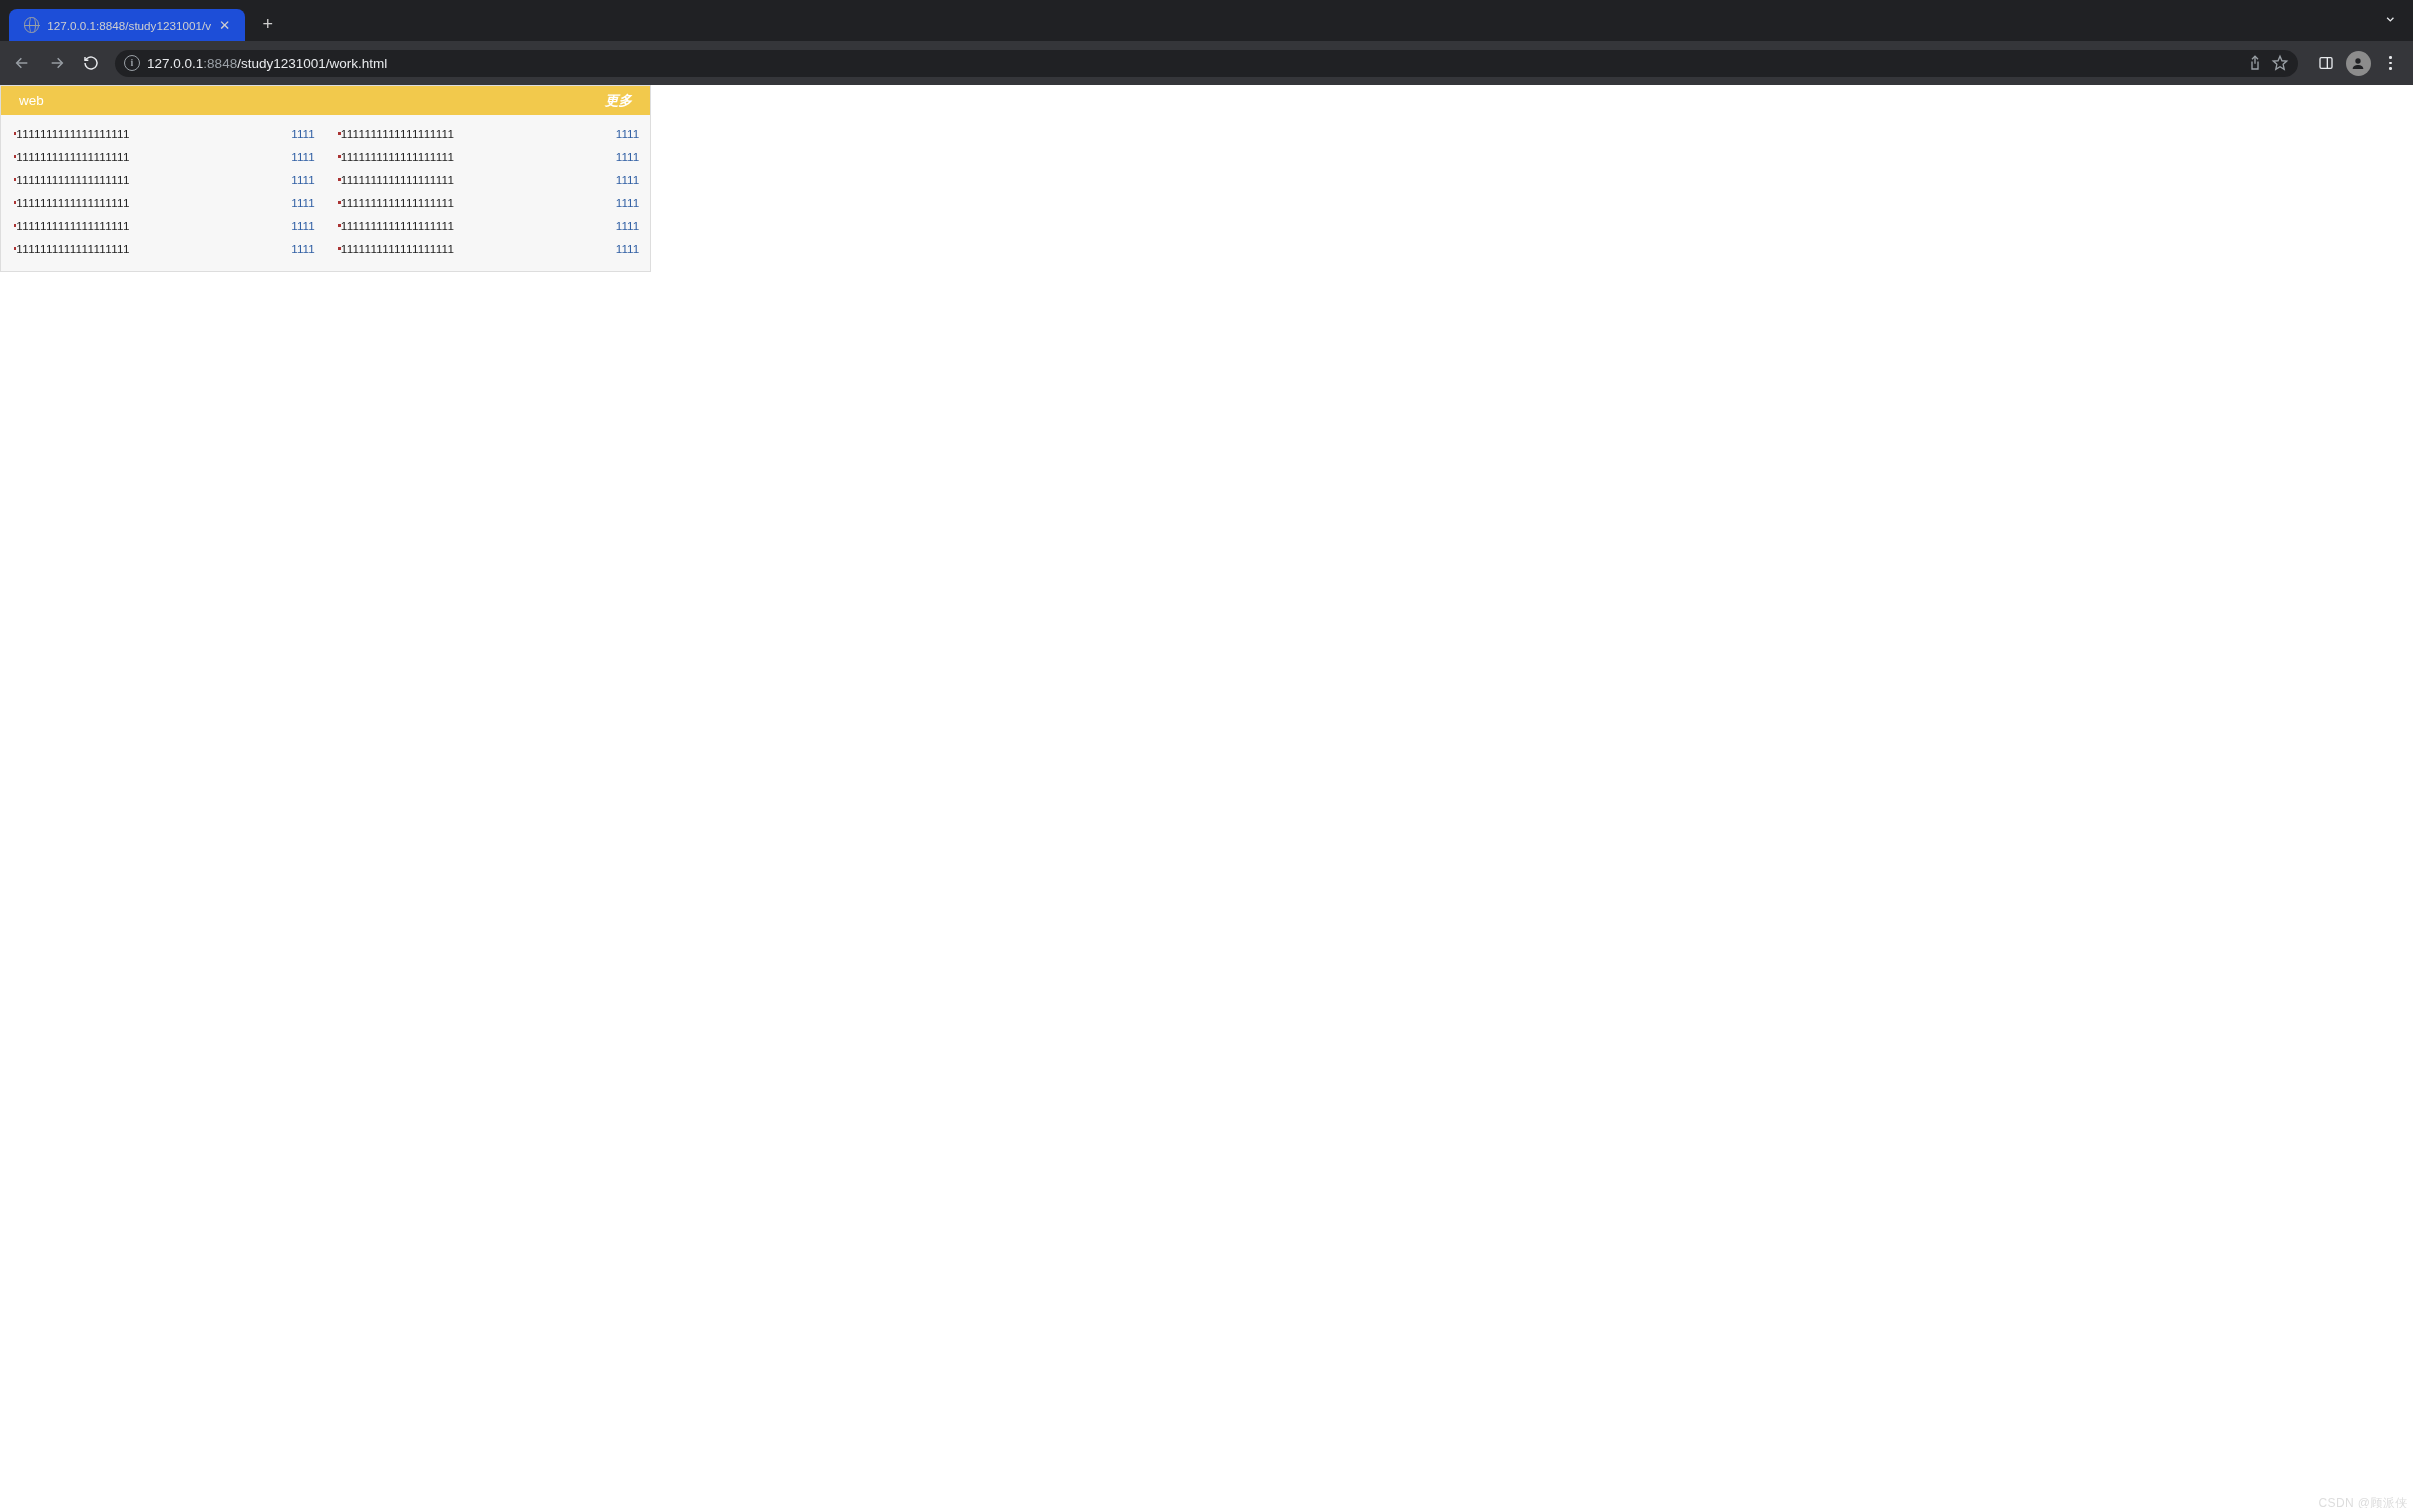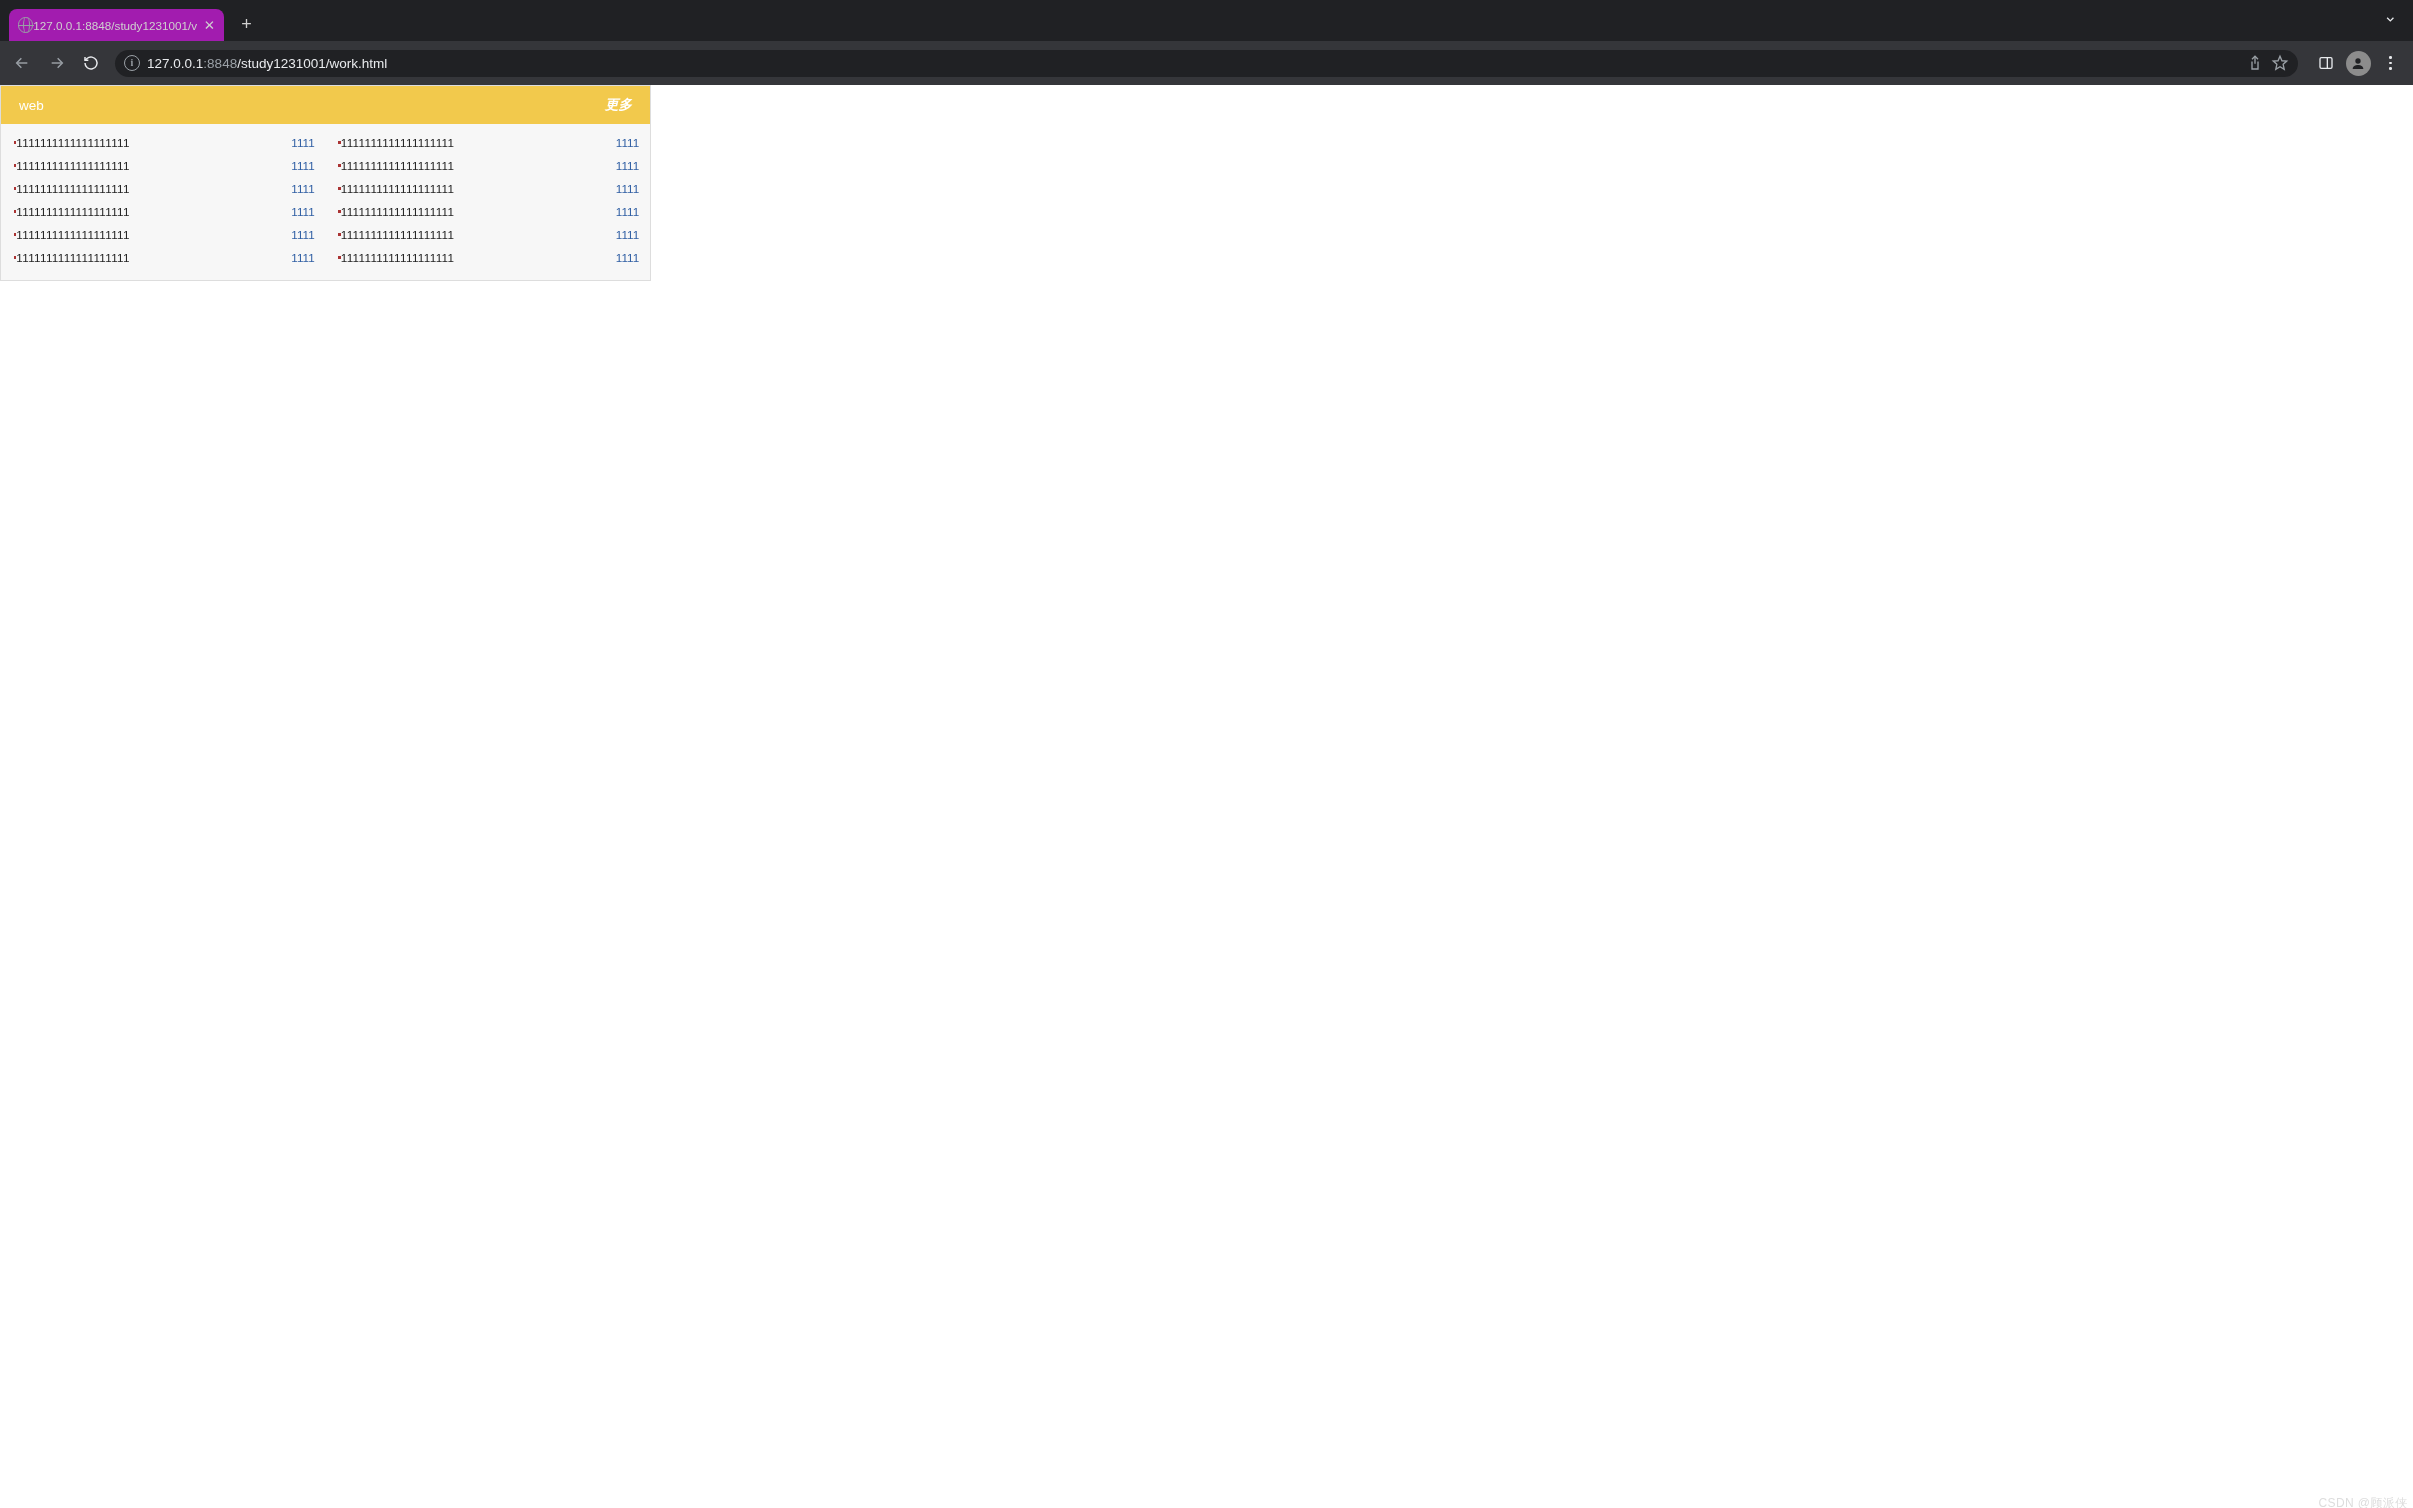--- a/index.html
+++ b/index.html
@@ -9,29 +9,29 @@
   
   .chrome { background: #202124; }
   .tabstrip {
     height: 41px;
     display: flex;
     align-items: flex-end;
     padding: 0 9px;
     position: relative;
   }
   .tab {
-    background: #a21caf;
+    background: #1d4ed8;
     color: #cfcfcf;
     height: 32px;
     min-width: 215px;
     border-radius: 8px 8px 0 0;
     display: flex;
     align-items: center;
-    padding: 0 9px;
-    gap: 0;
+    padding: 0 15px;
+    gap: 8px;
     font-size: 11.7px;
     position: relative;
   }
   .tab .globe {
     width: 15.3px; height: 15.3px;
     border: 1.3px solid #9aa0a6;
     border-radius: 50%;
     position: relative;
     flex: 0 0 auto;
   }
@@ -137,21 +137,21 @@
 
   .widget {
     width: 651px;
     border: 0.9px solid #ddd;
     background: #f7f7f7;
     font-size: 11.7px;
   }
   .widget-header {
     background: #f2c94c;
     color: #fff;
-    height: 38px;
+    height: 29px;
     display:flex;
     align-items:center;
     padding: 0 18px;
     font-size: 13.5px;
   }
   .widget-header .wtitle { flex:1; }
   .widget-header .more { font-weight: bold; font-style: italic; }
 
   .widget-body {
     display:flex;

